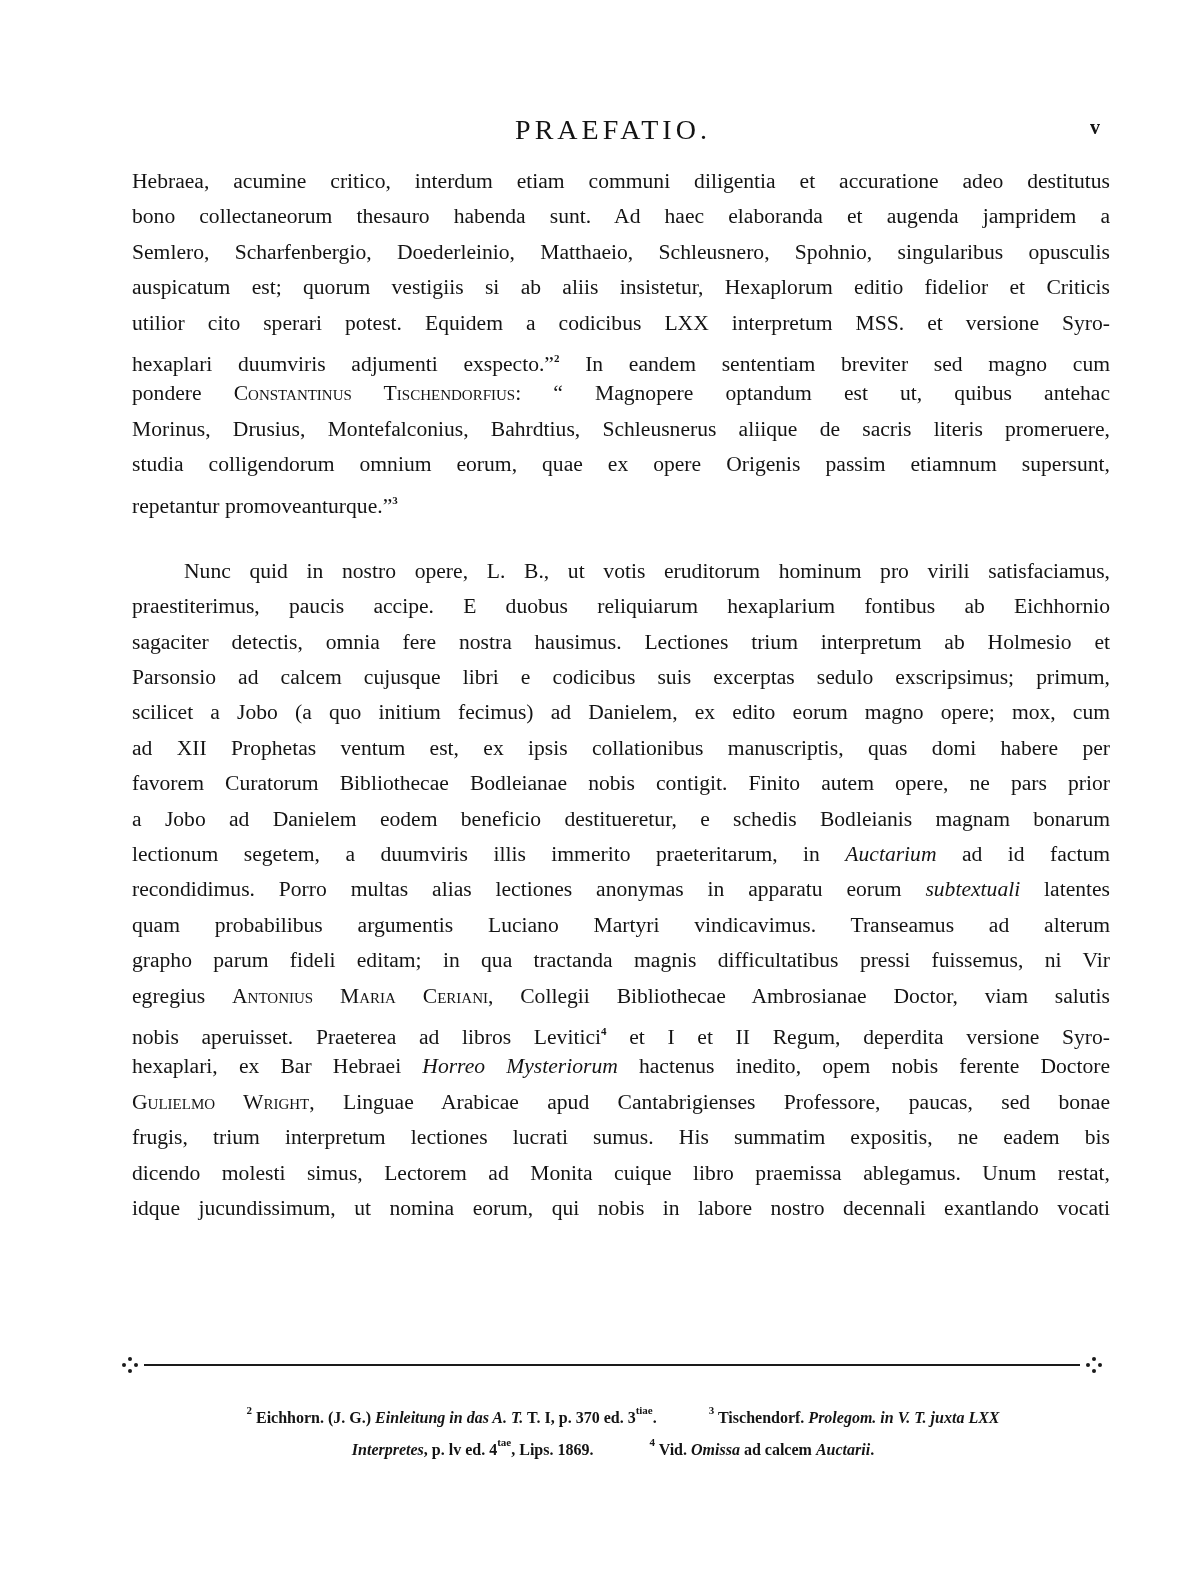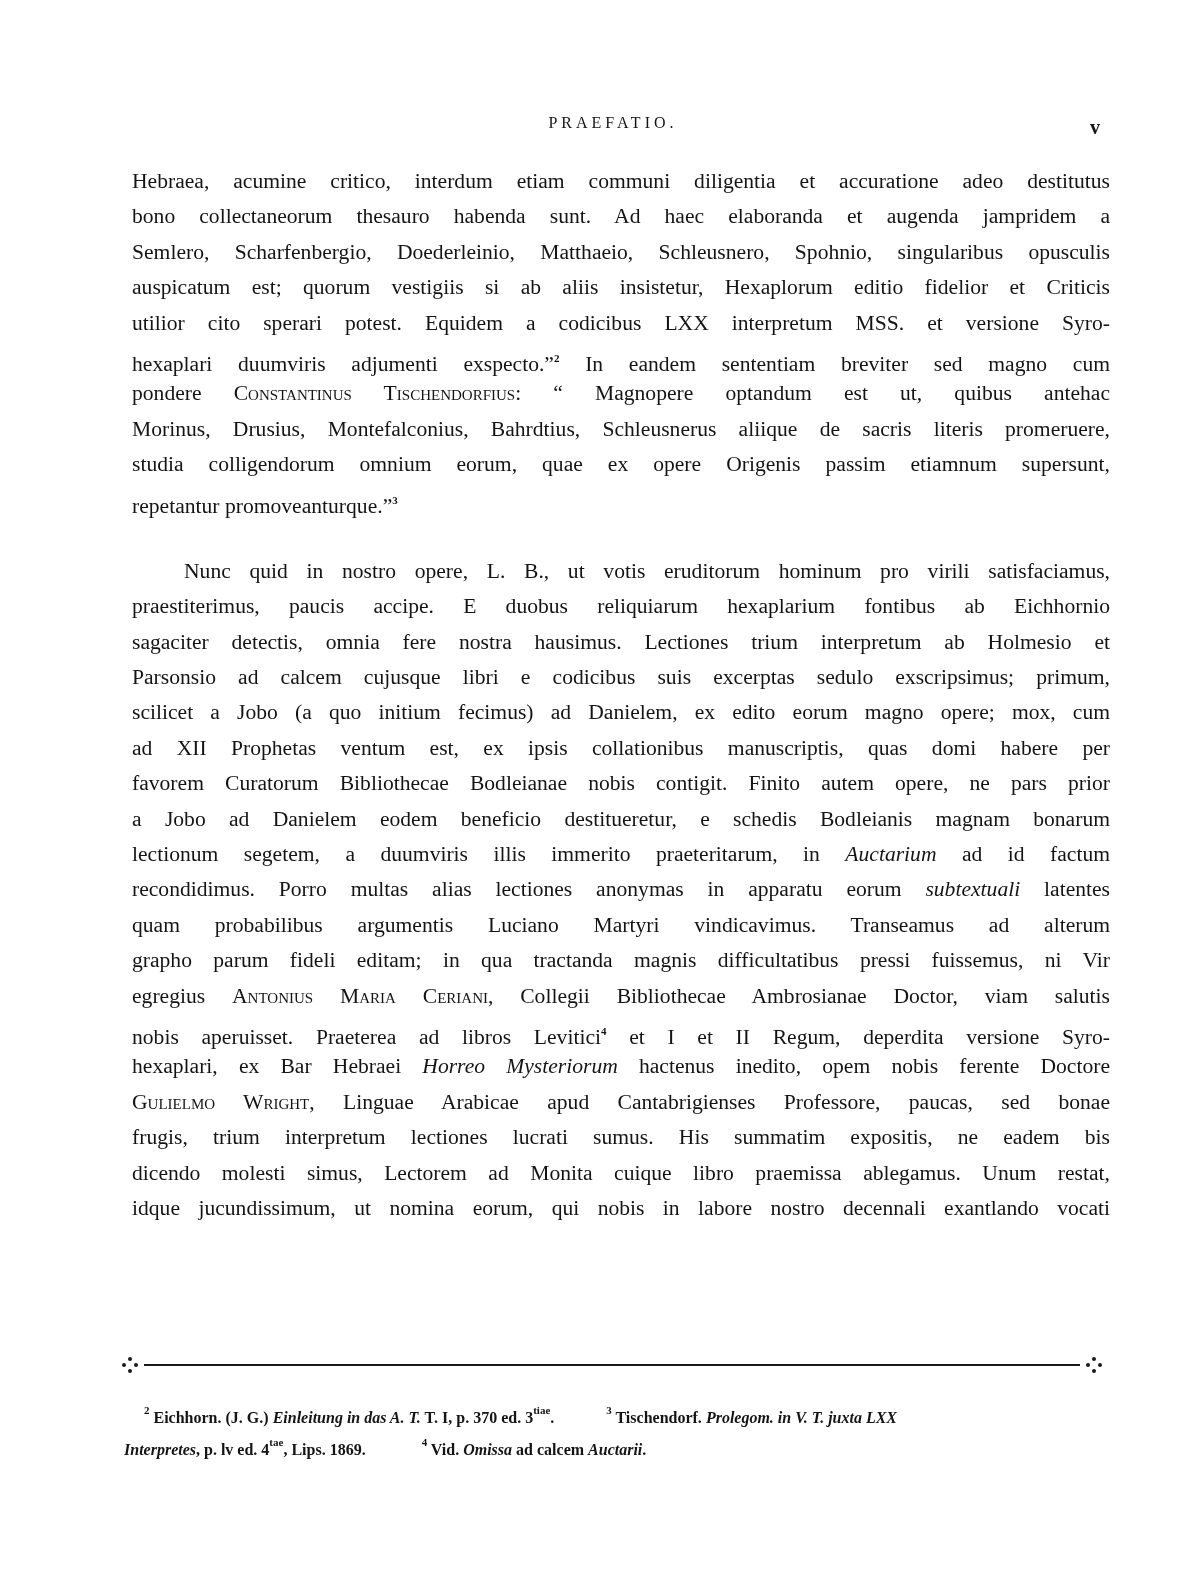--- a/index.html
+++ b/index.html
@@ -1,38 +1,38 @@
 <!DOCTYPE html>
 <html><head>
 <meta charset="utf-8">
 <style>
   html, body { margin: 0; padding: 0; background: #ffffff; }
   body { width: 1191px; height: 1588px; position: relative; overflow: hidden;
          font-family: "Liberation Serif", "DejaVu Serif", serif; color: #141414; }
   .page { position: absolute; left: 0; top: 0; width: 1191px; height: 1588px; }
   .header { position: absolute; top: 114px; left: 124px; width: 978px; height: 30px; }
   .running-title { position: absolute; left: 0; right: 0; text-align: center;
-                   font-size: 16px; letter-spacing: 4px; top: 0; }
+                   font-size: 28px; letter-spacing: 4px; top: 0; }
   .page-number { position: absolute; right: 2px; top: 2px; font-size: 20px; font-weight: bold; }
   .body-text { position: absolute; left: 132px; top: 164px; width: 978px;
                font-size: 21.6px; line-height: 35.4px; text-align: justify; }
   .line { display: block; text-align: justify; text-align-last: justify; white-space: nowrap; height: 35.4px; overflow: hidden; }
   .line.last { text-align-last: left; }
   .line.indent { padding-left: 52px; }
   .gap { height: 36px; }
   .sc { font-variant: small-caps; }
   em { font-style: italic; }
   sup { font-size: 11px; vertical-align: 9px; font-weight: bold; }
   .rule-wrap { position: absolute; top: 1357px; left: 122px; width: 980px; height: 16px; }
   .rule { position: absolute; left: 22px; right: 22px; top: 7px; height: 2px; background: #1a1a1a; }
   .orn { position: absolute; top: 0; width: 16px; height: 16px; }
   .orn.left { left: 0; }
   .orn.right { right: 0; }
   .orn span { position: absolute; width: 4px; height: 4px; border-radius: 50%; background: #1a1a1a; }
-  .footnotes { position: absolute; left: 124px; top: 1398px; width: 978px; font-size: 16px; line-height: 24px; font-weight: bold; }
+  .footnotes { position: absolute; left: 124px; top: 1398px; width: 978px; font-size: 16px; line-height: 24px; font-weight: bold; text-align: center; }
   .fn-line { display: block; white-space: nowrap; }
   .fn-gap { display: inline-block; width: 52px; }
   .fn-gap2 { display: inline-block; width: 56px; }
   .fn-lead { padding-left: 20px; }
 </style>
 </head>
 <body>
 
 <div class="page">
 

